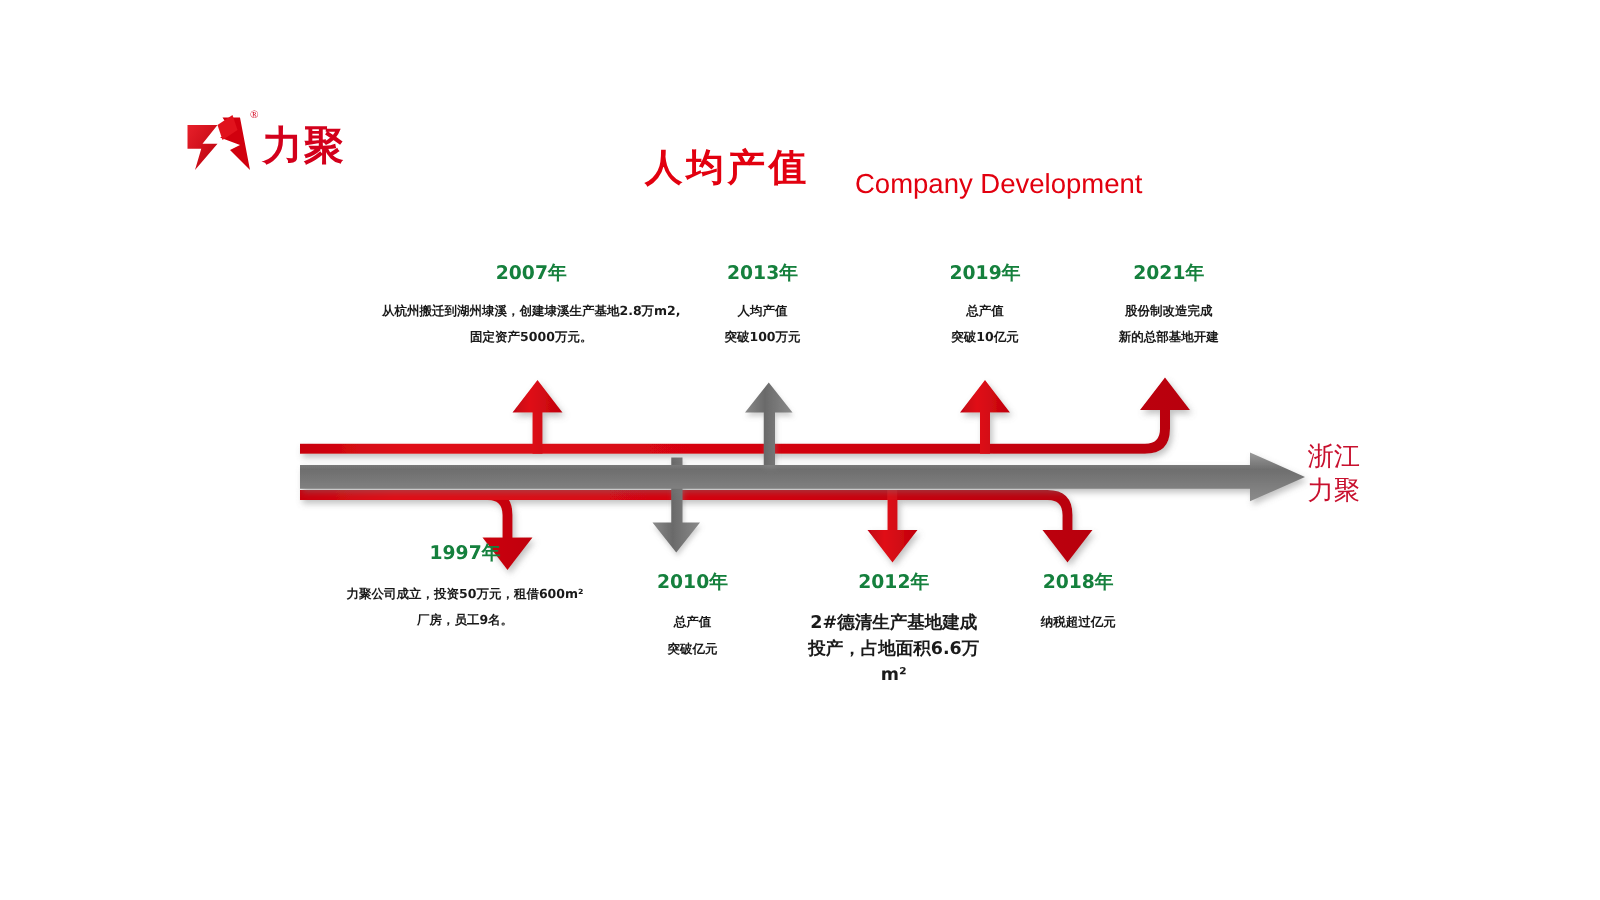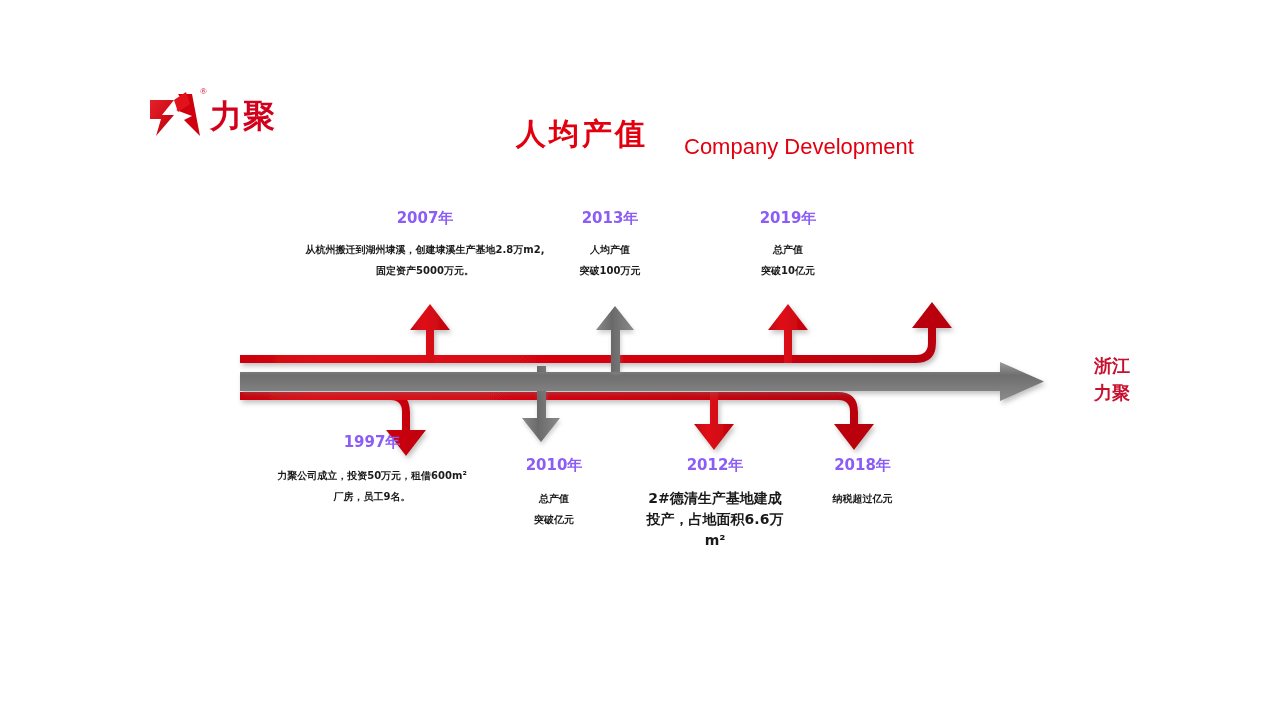--- a/index.html
+++ b/index.html
@@ -26,31 +26,31 @@
             color:#E2000F;letter-spacing:3px;
             font-family:"DejaVu Sans","Liberation Sans",sans-serif;}
   #title-en{position:absolute;left:684px;top:134px;font-size:22px;color:#E2000F;
             letter-spacing:0px;font-family:"Liberation Sans",sans-serif;}
 
   
   #tl{position:absolute;left:0;top:0;width:1280px;height:720px;}
 
   
   .evt{position:absolute;text-align:center;}
-  .evt .yr{font-size:15px;font-weight:bold;color:#8b5cf6;line-height:20px;
+  .evt .yr{font-size:15px;font-weight:bold;color:#15803d;line-height:20px;
            font-family:"DejaVu Sans","Liberation Sans",sans-serif;}
   .evt .desc{font-size:10px;font-weight:bold;color:#1a1a1a;line-height:21px;
              margin-top:11px;
              font-family:"DejaVu Sans","Liberation Sans",sans-serif;}
   .evt .desc.small{font-size:14px;}
   .evt.below .desc{margin-top:13px;}
 
   #endlabel{position:absolute;left:1046px;top:352px;width:70px;
-            font-size:18px;font-weight:bold;color:#C8102E;line-height:27px;
-            font-family:"DejaVu Sans","Liberation Sans",sans-serif;margin-left:48px;}
+            font-size:21px;font-weight:normal;color:#C8102E;line-height:27px;
+            font-family:"DejaVu Sans","Liberation Sans",sans-serif;}
 </style>
 </head>
 <body>
 
 <div id="stage">
 
   <div id="logo">
     <svg id="logo-mark" viewBox="0 0 58 50">
       <defs>
         <linearGradient id="lg" x1="0" y1="0" x2="1" y2="1">
@@ -157,20 +157,27 @@
   </div>
 
   <div class="evt above" style="left:713px;top:208px;width:150px;">
     <div class="yr">2019年</div>
     <div class="desc">
         <div>总产值</div>
         <div>突破10亿元</div>
       </div>
   </div>
 
+  <div class="evt above" style="left:855px;top:208px;width:160px;">
+    <div class="yr">2021年</div>
+    <div class="desc">
+        <div>股份制改造完成</div>
+        <div>新的总部基地开建</div>
+      </div>
+  </div>
 
   <div class="evt below" style="left:276px;top:432px;width:192px;">
     <div class="yr">1997年</div>
     <div class="desc">力聚公司成立，投资50万元，租借600m² 厂房，员工9名。</div>
   </div>
 
   <div class="evt below" style="left:484px;top:455px;width:140px;">
     <div class="yr">2010年</div>
     <div class="desc">
         <div>总产值</div>

